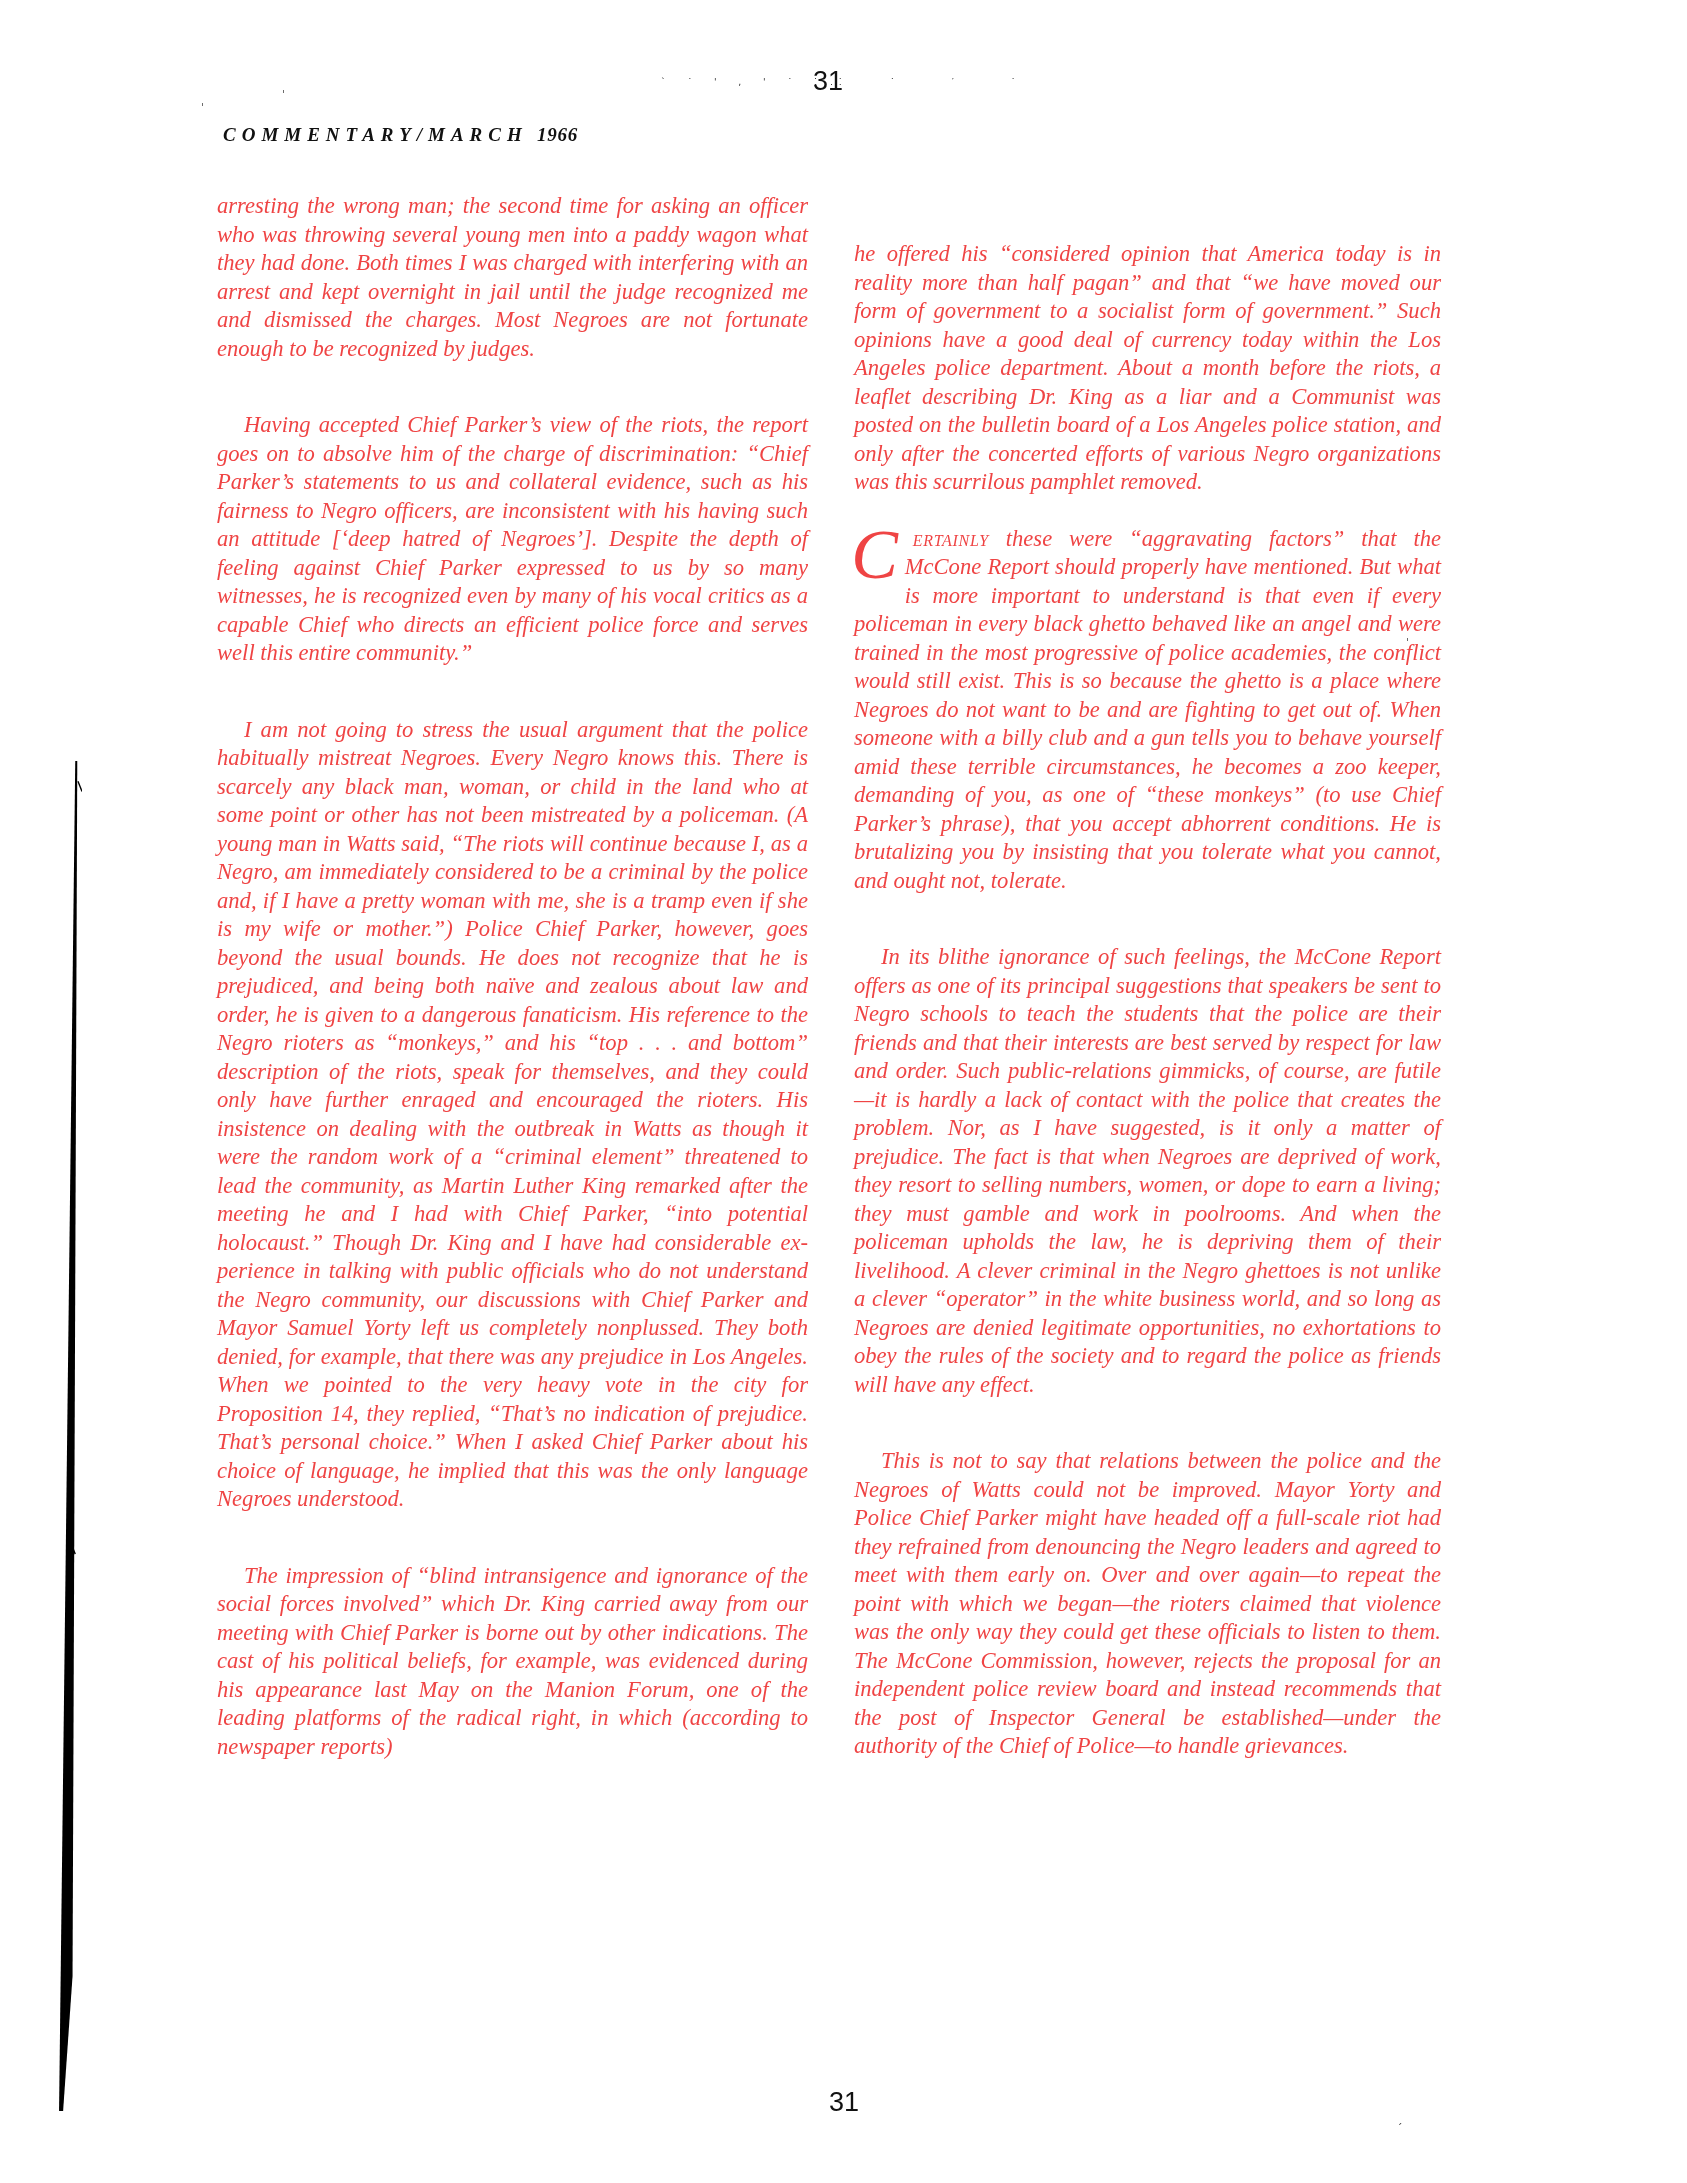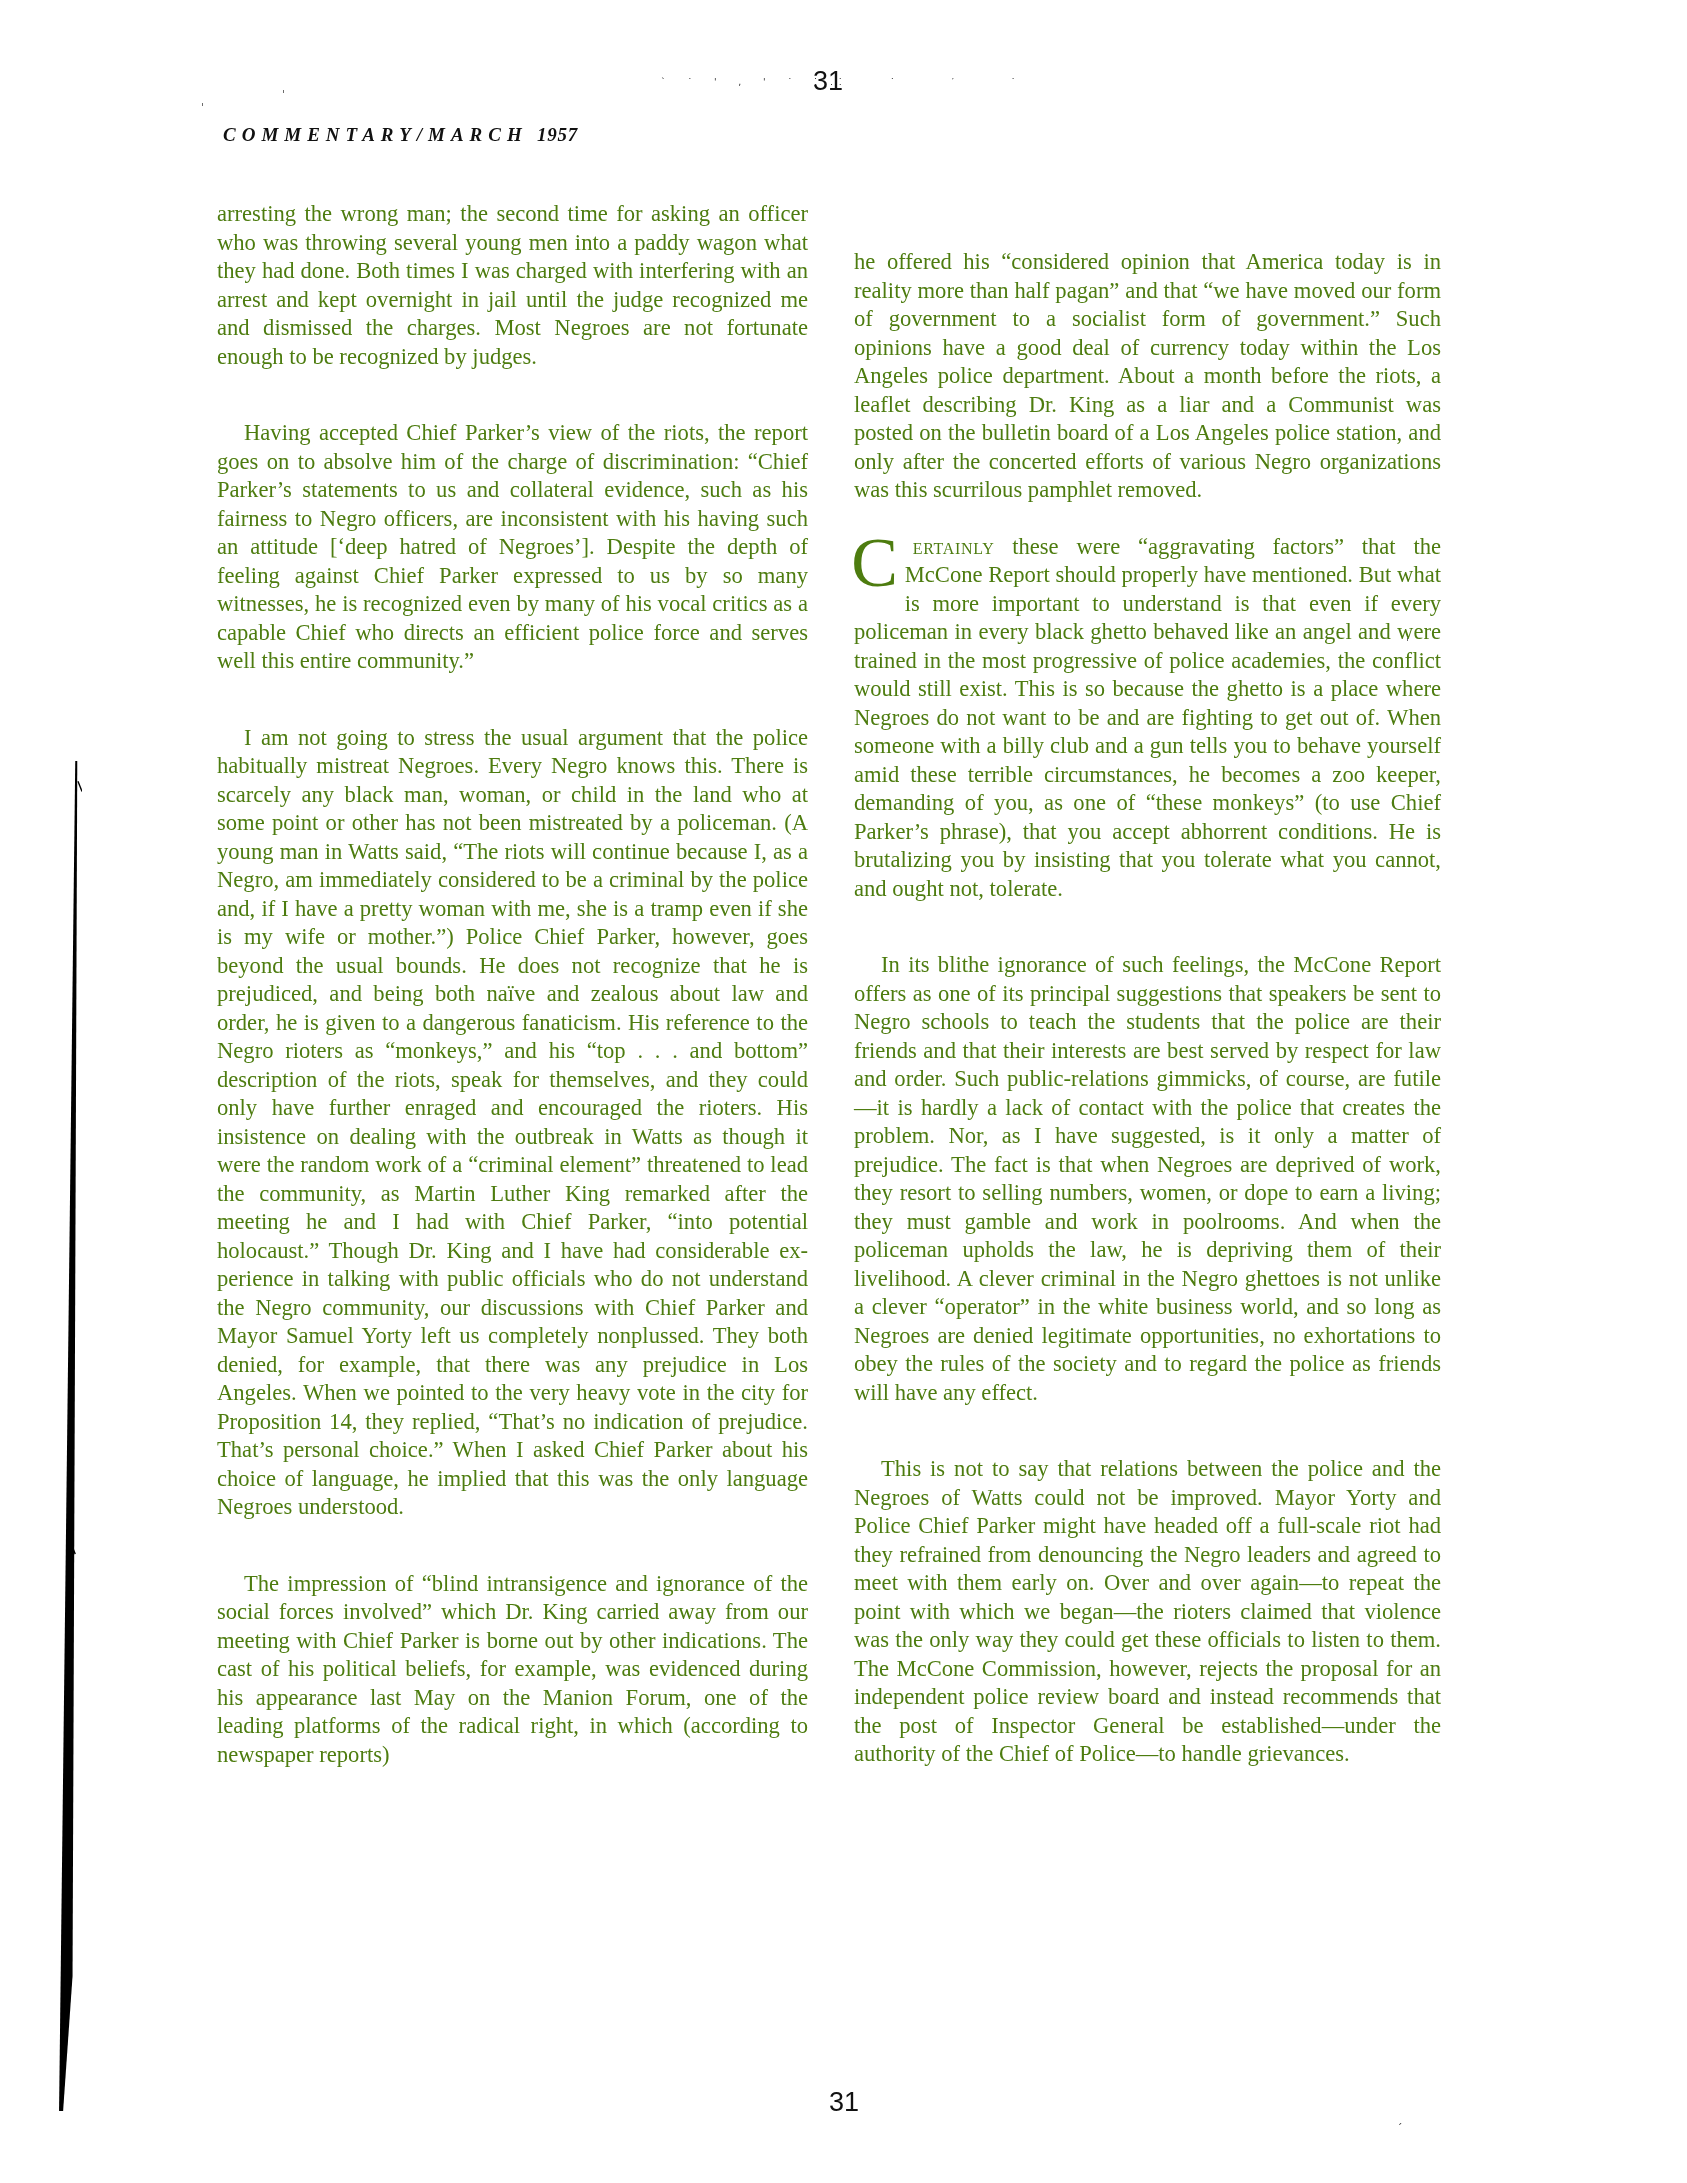--- a/index.html
+++ b/index.html
@@ -17,23 +17,23 @@
   .scan-speckles.right { left: 830px; letter-spacing: 27px; }
 
   .running-head {
     position: absolute; left: 223px; top: 124px;
     font-family: "Liberation Serif", serif; font-style: italic; font-weight: bold;
     font-size: 19px; letter-spacing: 6px; color: #111;
   }
   .running-head .year { letter-spacing: 0.7px; margin-left: 9.4px; }
 
   .column {
-    position: absolute; top: 200px; width: 591px;
+    position: absolute; top: 192px; width: 591px;
     font-family: "Liberation Serif", serif; font-size: 22.6px; line-height: 28.5px;
-    text-align: justify; hyphens: manual; color: #4d7c0f;
+    text-align: justify; hyphens: manual; color: #ef4444; font-style: italic;
   }
   .col-left { left: 217px; }
   .col-right { left: 854px; width: 587px; }
 
   .para { margin: 0; text-indent: 0; }
   .para.indent { text-indent: 27px; margin-top: 48px; }
   .para.gap-after { margin-bottom: 28px; margin-top: 48px; }
 
   .drop-cap {
     float: left; font-size: 70px; line-height: 55px;
@@ -57,21 +57,21 @@
 <div class="page">
 
   <span class="scan-speckles">` ˙ ' , ' ˙ ⁚ ⁚</span>
   <div class="top-page-number">31</div>
   <span class="scan-speckles right">. ˙ ′ ˙</span>
 
   <span class="mark" style="left:201px;top:94px;">ˌ</span>
   <span class="mark" style="left:282px;top:88px;">ˈ</span>
 
   <div class="running-head">
-    <span>COMMENTARY/MARCH</span><span class="year">1957</span>
+    <span>COMMENTARY/MARCH</span><span class="year">1966</span>
   </div>
 
   <div class="column col-left">
     <p class="para">arresting the wrong man; the second time for ask­ing an officer who was throwing several young men into a paddy wagon what they had done. Both times I was charged with interfering with an arrest and kept overnight in jail until the judge recog­nized me and dismissed the charges. Most Negroes are not fortunate enough to be recognized by judges.</p>
     <p class="para indent">Having accepted Chief Parker’s view of the riots, the report goes on to absolve him of the charge of discrimination: “Chief Parker’s statements to us and collateral evidence, such as his fairness to Negro officers, are inconsistent with his having such an attitude [‘deep hatred of Negroes’]. De­spite the depth of feeling against Chief Parker ex­pressed to us by so many witnesses, he is recog­nized even by many of his vocal critics as a capable Chief who directs an efficient police force and serves well this entire community.”</p>
     <p class="para indent">I am not going to stress the usual argument that the police habitually mistreat Negroes. Every Negro knows this. There is scarcely any black man, woman, or child in the land who at some point or other has not been mistreated by a police­man. (A young man in Watts said, “The riots will continue because I, as a Negro, am immediately considered to be a criminal by the police and, if I have a pretty woman with me, she is a tramp even if she is my wife or mother.”) Police Chief Parker, however, goes beyond the usual bounds. He does not recognize that he is prejudiced, and being both naïve and zealous about law and order, he is given to a dangerous fanaticism. His reference to the Negro rioters as “monkeys,” and his “top . . . and bottom” description of the riots, speak for themselves, and they could only have further en­raged and encouraged the rioters. His insistence on dealing with the outbreak in Watts as though it were the random work of a “criminal element” threatened to lead the community, as Martin Luther King remarked after the meeting he and I had with Chief Parker, “into potential holocaust.” Though Dr. King and I have had considerable ex­perience in talking with public officials who do not understand the Negro community, our discus­sions with Chief Parker and Mayor Samuel Yorty left us completely nonplussed. They both denied, for example, that there was any prejudice in Los Angeles. When we pointed to the very heavy vote in the city for Proposition 14, they replied, “That’s no indication of prejudice. That’s personal choice.” When I asked Chief Parker about his choice of language, he implied that this was the only language Negroes understood.</p>
     <p class="para indent">The impression of “blind intransigence and ig­norance of the social forces involved” which Dr. King carried away from our meeting with Chief Parker is borne out by other indications. The cast of his political beliefs, for example, was evidenced during his appearance last May on the Manion Forum, one of the leading platforms of the radical right, in which (according to newspaper reports)</p>
   </div>
 
   <div class="column col-right">

